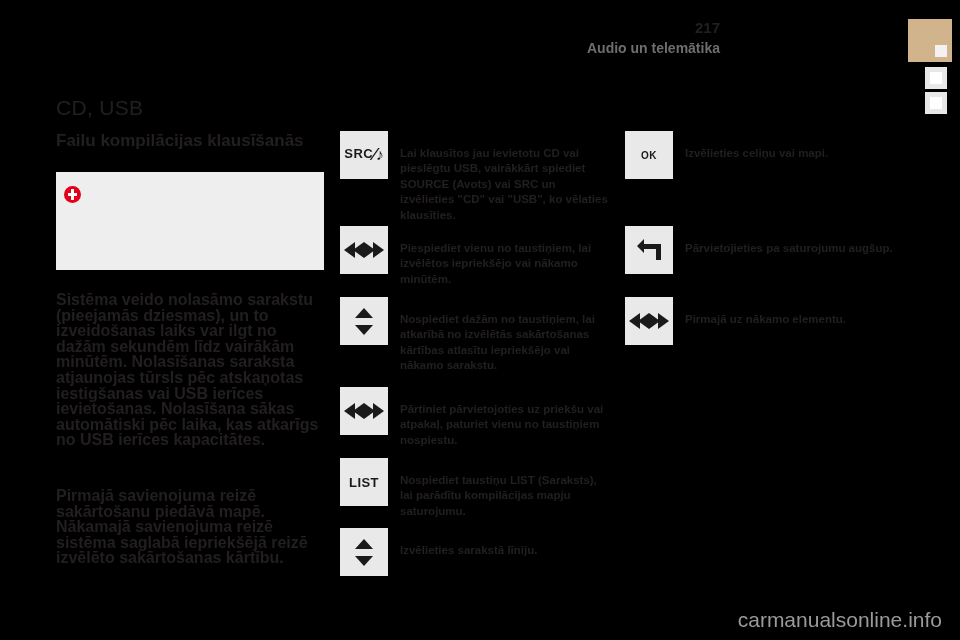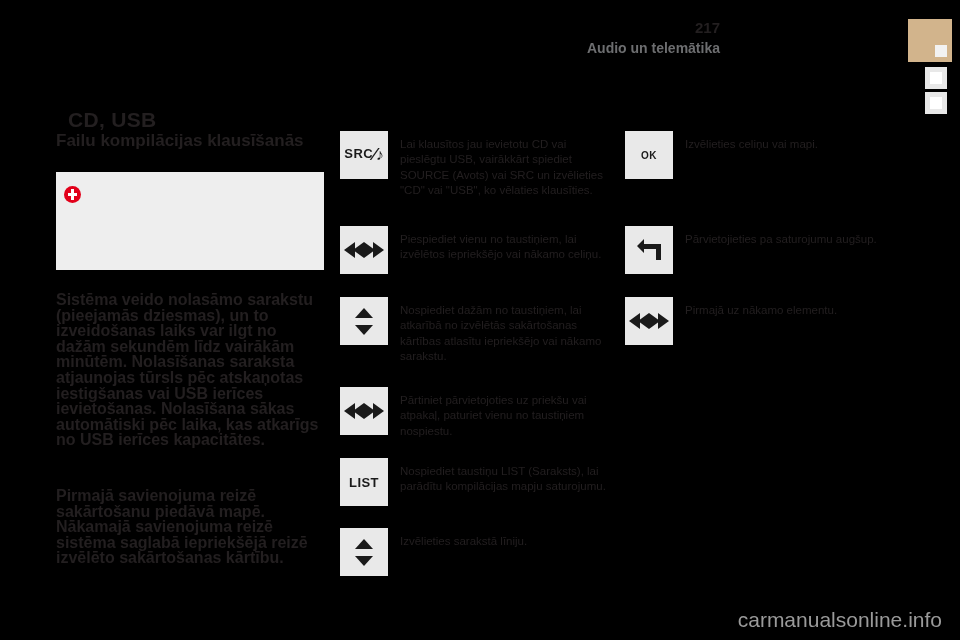--- a/index.html
+++ b/index.html
@@ -84,23 +84,23 @@
     top: 0;
   }
   #col-left  { left: 56px;  width: 270px; }
   #col-mid   { left: 340px; width: 275px; }
   #col-right { left: 625px; width: 275px; }
 
   h1#title-main {
     position: absolute;
     top: 96px;
     left: 0;
-    margin: 12px;
+    margin: 0;
     font-size: 21px;
-    font-weight: bold;
+    font-weight: normal;
     color: #231f20;
     letter-spacing: 0.3px;
   }
   h2#title-sub {
     position: absolute;
     top: 131px;
     left: 0;
     margin: 0;
     font-size: 17px;
     font-weight: bold;
@@ -188,25 +188,25 @@
   .key-label {
     font-size: 10px;
     font-weight: bold;
     color: #1a1a1a;
     letter-spacing: 0.4px;
   }
   .key-label.small { font-size: 13px; }
   .instr-text {
     position: absolute;
     left: 60px;
-    top: 6px;
+    top: 15px;
     width: 212px;
     font-size: 11.5px;
     line-height: 15.4px;
-    font-weight: normal;
+    font-weight: bold;
     color: #231f20;
   }
 
   
   .glyph-seek { display: flex; align-items: center; gap: 4px; }
   .tri {
     width: 0; height: 0;
     border-top: 8px solid transparent;
     border-bottom: 8px solid transparent;
   }
@@ -302,21 +302,21 @@
         <span class="tri-pair">
             <span class="tri left"></span>
             <span class="tri left"></span>
           </span>
         <span class="tri-pair">
             <span class="tri right"></span>
             <span class="tri right"></span>
           </span>
       </span>
     </div>
-    <div class="instr-text">Piespiediet vienu no taustiņiem, lai izvēlētos iepriekšējo vai nākamo celiņu.</div>
+    <div class="instr-text">Piespiediet vienu no taustiņiem, lai izvēlētos iepriekšējo vai nākamo minūtēm.</div>
   </div>
 
   <div class="instr-row" style="top:297px">
     <div class="key-icon">
       <span class="glyph-updown">
         <span class="tri-up"></span>
         <span class="tri-down"></span>
       </span>
     </div>
     <div class="instr-text">Nospiediet dažām no taustiņiem, lai atkarībā no izvēlētās sakārtošanas kārtības atlasītu iepriekšējo vai nākamo sarakstu.</div>

